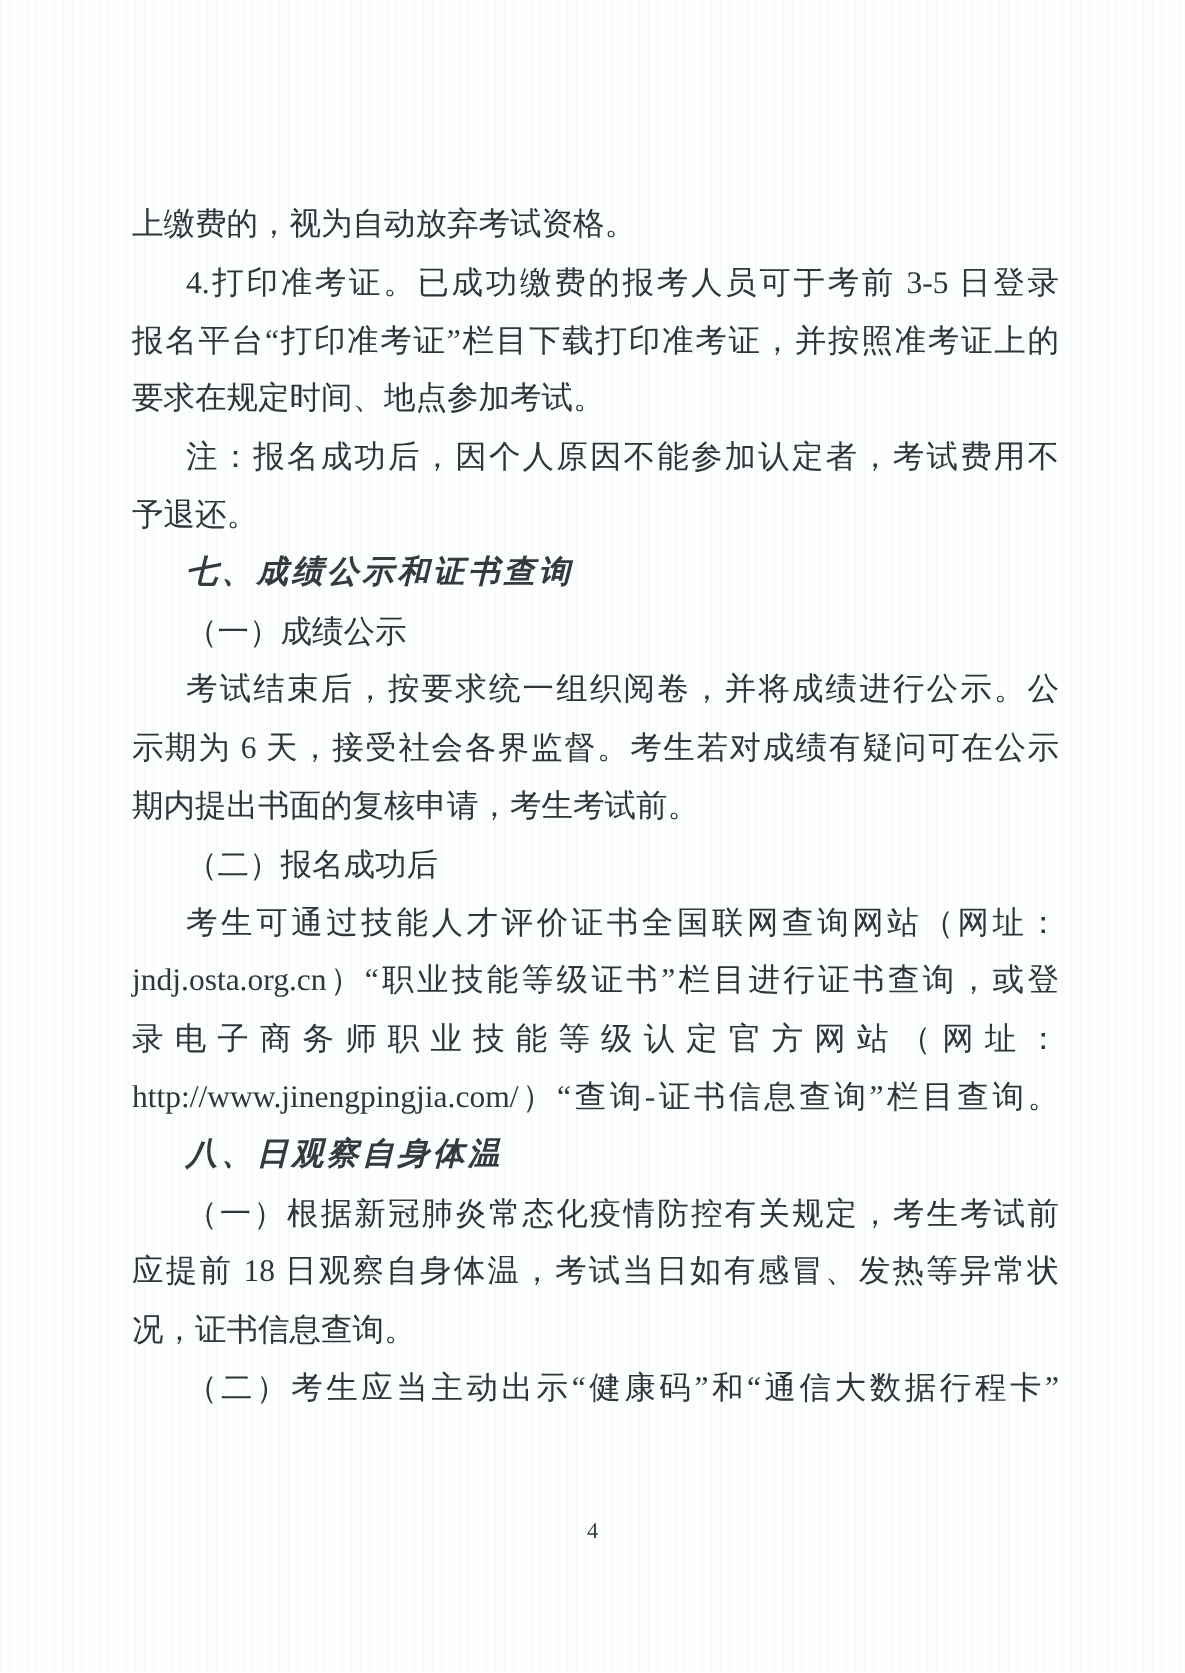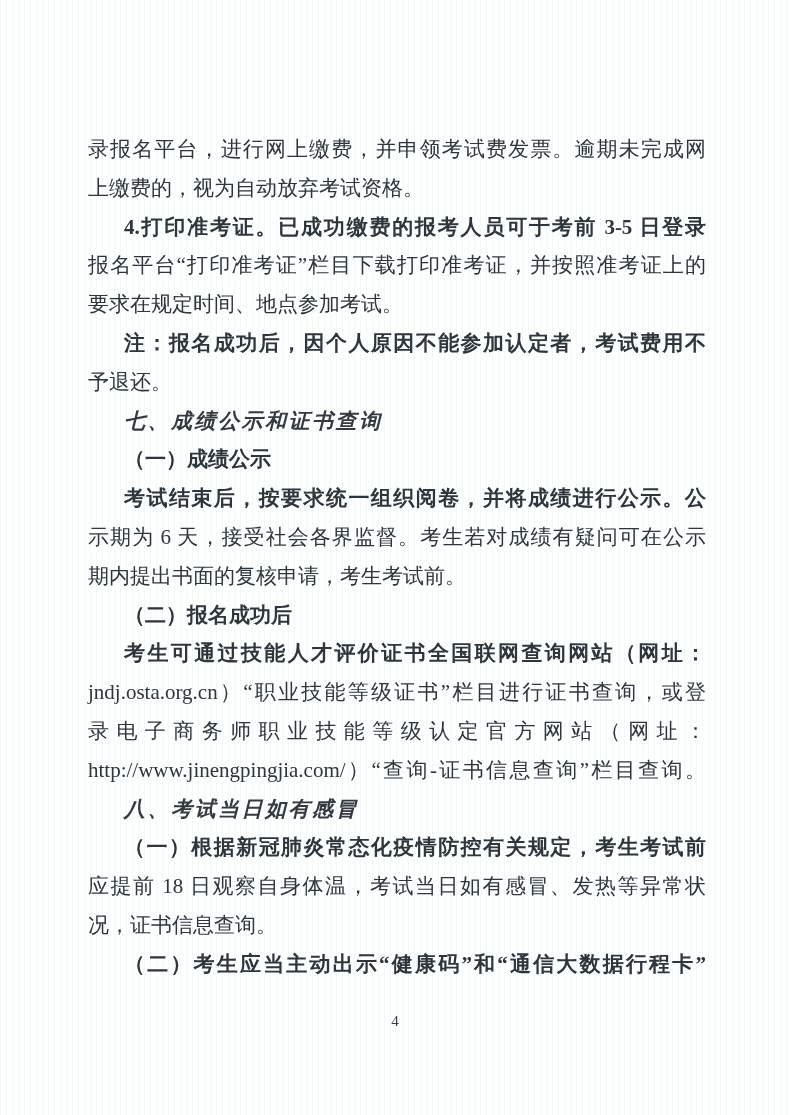--- a/index.html
+++ b/index.html
@@ -31,21 +31,20 @@
   .ln {
     text-align: justify;
     text-align-last: left;
     min-height: 38.8px;
   }
   .j {
     text-align-last: justify;
   }
   .ind {
     text-indent: 36px;
-    font-weight: bold;
   }
   .h {
     font-family: "Liberation Sans", "DejaVu Sans", sans-serif;
     font-weight: 700;
     letter-spacing: 2.5px;
     color: #343a40;
     font-style: italic;
   }
   .pageno {
     position: absolute;
@@ -55,37 +54,36 @@
     text-align: center;
     font-size: 15px;
     color: #363c42;
   }
 </style>
 </head>
 <body>
 
 <div class="page">
   <div class="content">
-    <div class="ln j">录报名平台，进行网上缴费，并申领考试费发票。逾期未完成网</div>
     <div class="ln">上缴费的，视为自动放弃考试资格。</div>
     <div class="ln j ind">4.打印准考证。已成功缴费的报考人员可于考前 3-5 日登录</div>
     <div class="ln j">报名平台“打印准考证”栏目下载打印准考证，并按照准考证上的</div>
     <div class="ln">要求在规定时间、地点参加考试。</div>
     <div class="ln j ind">注：报名成功后，因个人原因不能参加认定者，考试费用不</div>
     <div class="ln">予退还。</div>
     <div class="ln ind h">七、成绩公示和证书查询</div>
     <div class="ln ind">（一）成绩公示</div>
     <div class="ln j ind">考试结束后，按要求统一组织阅卷，并将成绩进行公示。公</div>
     <div class="ln j">示期为 6 天，接受社会各界监督。考生若对成绩有疑问可在公示</div>
     <div class="ln">期内提出书面的复核申请，考生考试前。</div>
     <div class="ln ind">（二）报名成功后</div>
     <div class="ln j ind">考生可通过技能人才评价证书全国联网查询网站（网址：</div>
     <div class="ln j">jndj.osta.org.cn）“职业技能等级证书”栏目进行证书查询，或登</div>
     <div class="ln j">录电子商务师职业技能等级认定官方网站（网址：</div>
     <div class="ln j">http://www.jinengpingjia.com/）“查询-证书信息查询”栏目查询。</div>
-    <div class="ln ind h">八、考试当日如有感冒</div>
+    <div class="ln ind h">八、日观察自身体温</div>
     <div class="ln j ind">（一）根据新冠肺炎常态化疫情防控有关规定，考生考试前</div>
     <div class="ln j">应提前 18 日观察自身体温，考试当日如有感冒、发热等异常状</div>
     <div class="ln">况，证书信息查询。</div>
     <div class="ln j ind">（二）考生应当主动出示“健康码”和“通信大数据行程卡”</div>
   </div>
   <div class="pageno">4</div>
 </div>
 
 </body></html>

